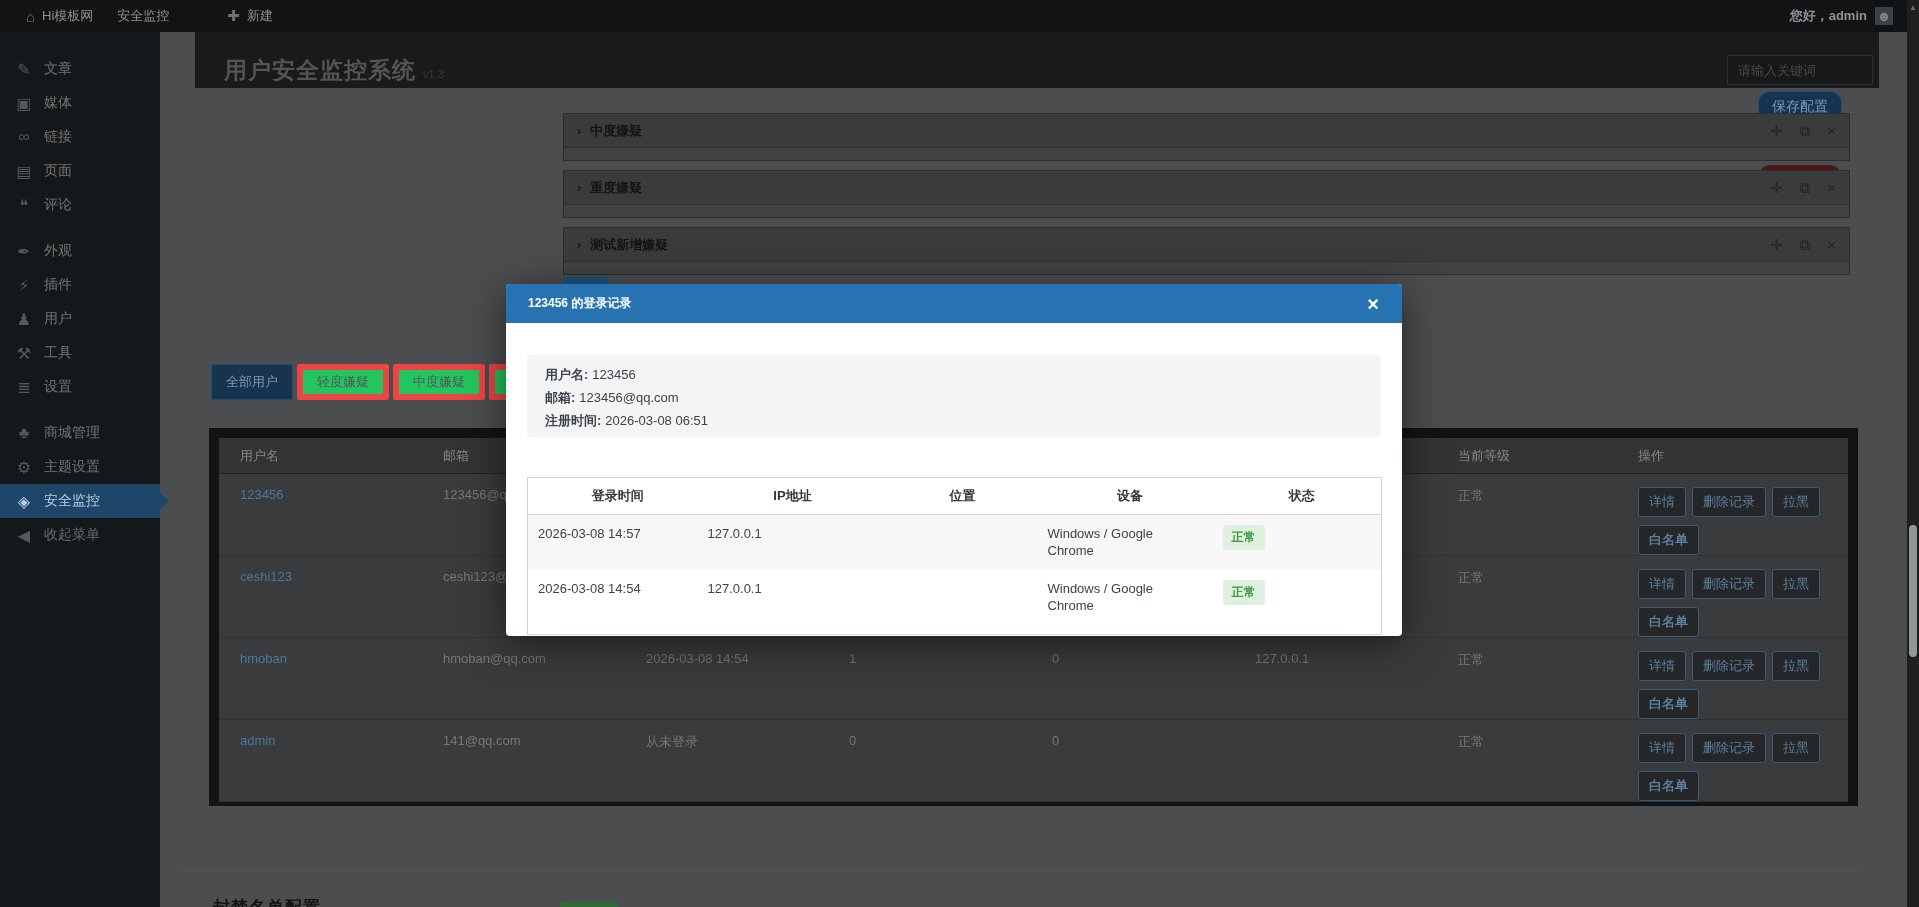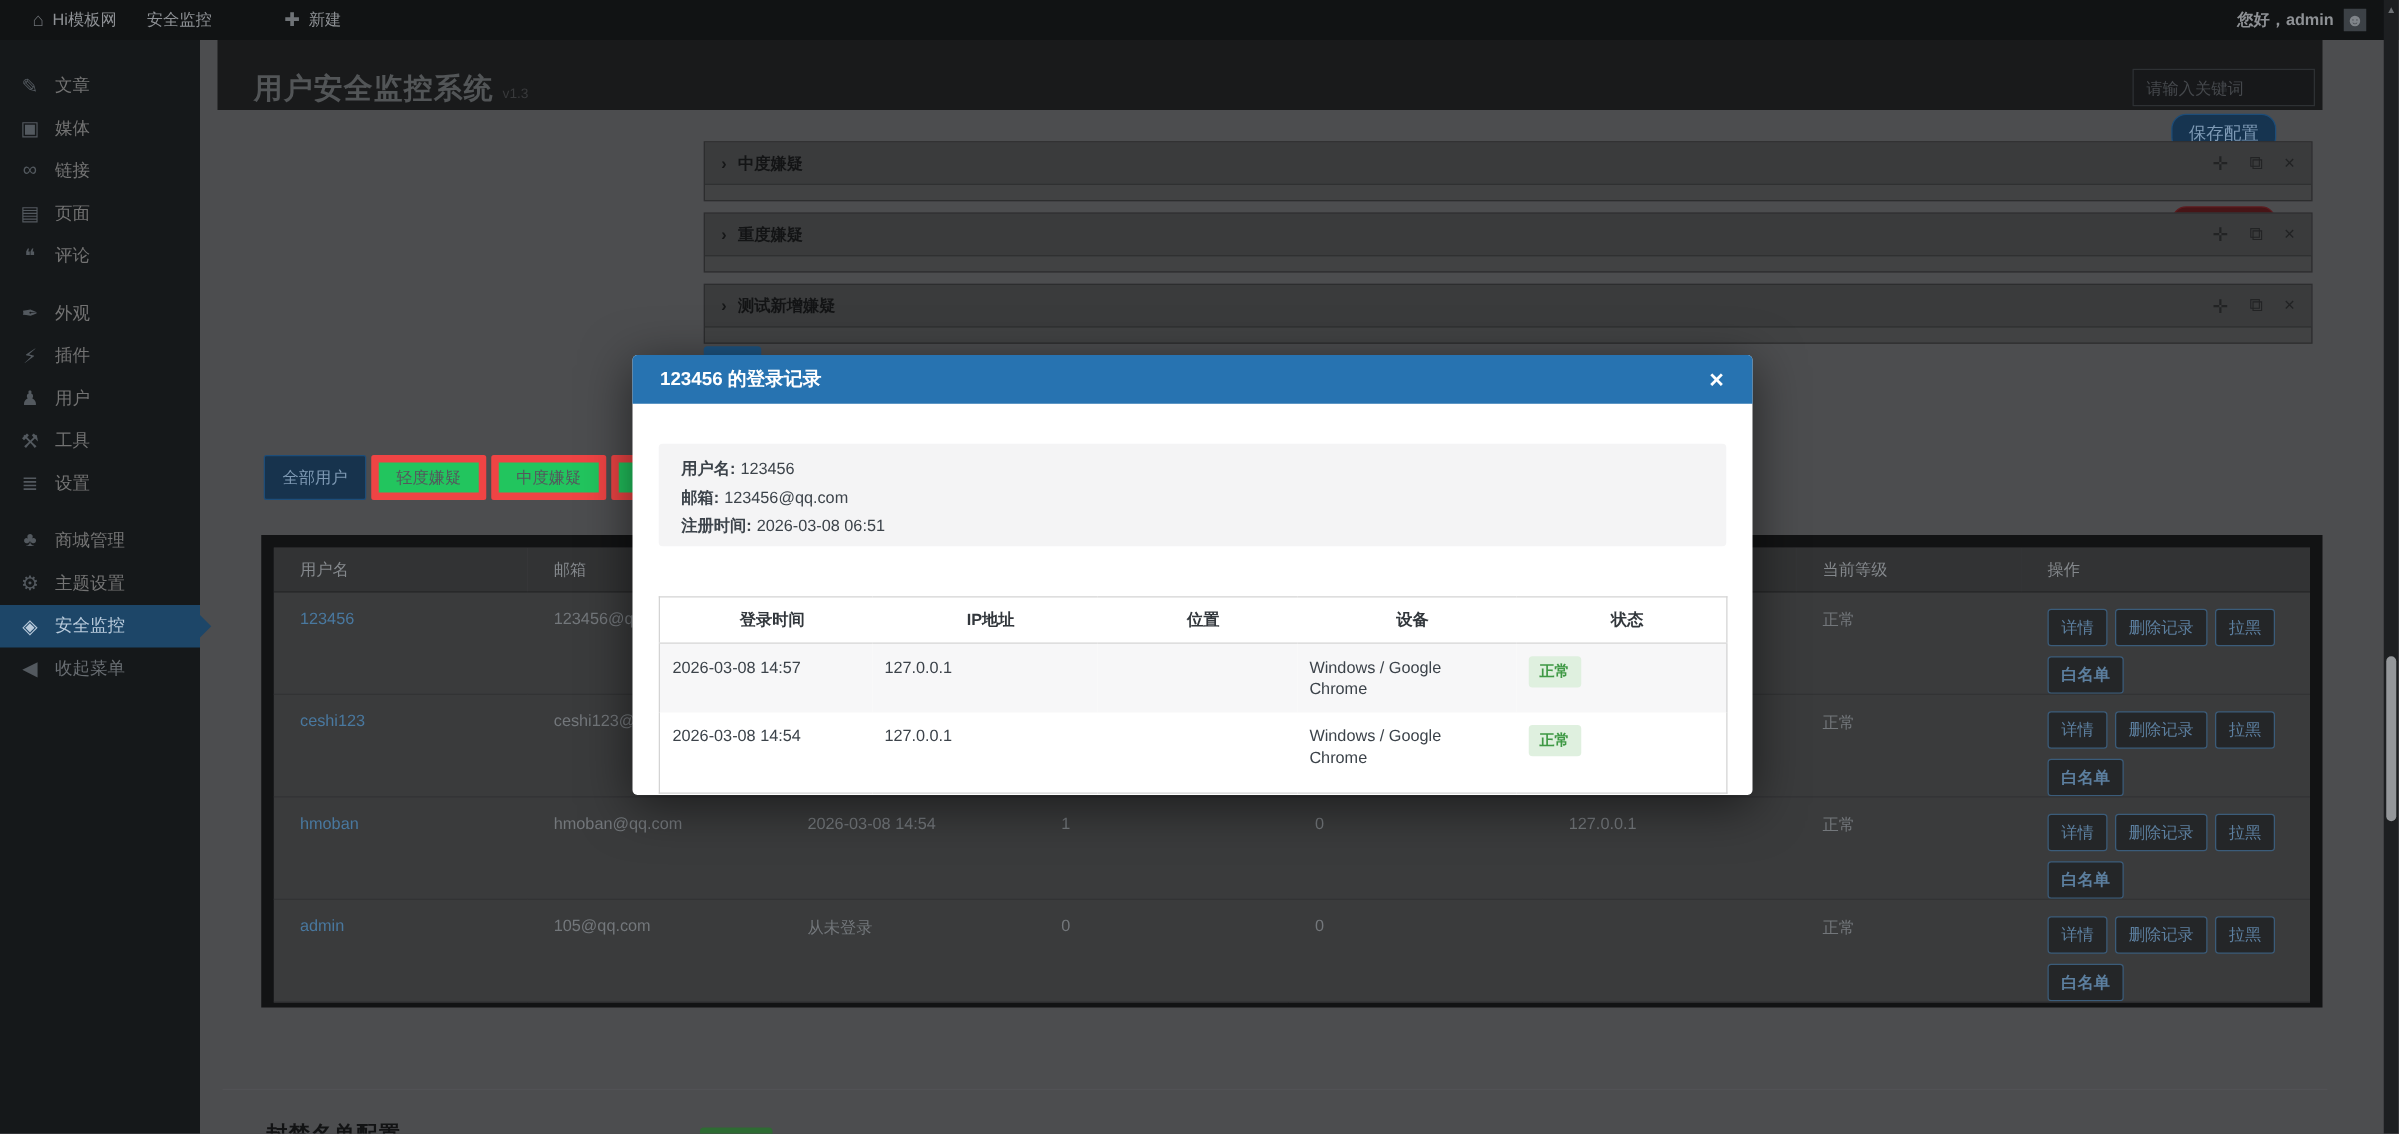--- a/index.html
+++ b/index.html
@@ -26,21 +26,21 @@
   .sbi{width:20px;margin-right:10px;color:#53595f;font-size:16px;text-align:center;flex:0 0 20px;}
   .sb-gap{height:12px;}
   .sb-item.active{background:#1d4668;color:#b9cbdc;}
   .sb-item.active .sbi{color:#b9cbdc;}
   .sb-item.active::after{content:"";position:absolute;left:100%;top:50%;margin-top:-9px;
            border:9px solid transparent;border-left-color:#1d4668;}
   .sb-collapse{color:#686d72;}
   .sb-collapse .sbi{color:#53595f;}
 
   
-  #plugin-header{position:absolute;left:174px;top:32px;width:1684px;height:56px;background:#191a1b;z-index:1;}
+  #plugin-header{position:absolute;left:195px;top:32px;width:1684px;height:56px;background:#191a1b;z-index:1;}
   .ph-title{position:absolute;left:29px;top:23px;font-size:23px;font-weight:bold;color:#525557;letter-spacing:1px;white-space:nowrap;}
   .ph-ver{font-size:11px;font-weight:normal;color:#38393b;margin-left:7px;letter-spacing:0;}
   .ph-controls{position:absolute;right:6px;top:23px;display:flex;gap:6px;align-items:center;flex-direction:column;}
   .ph-search{width:146px;height:30px;background:#17181a;border:1px solid #2e3134;color:#8a8e92;
              font-size:13px;padding:0 10px;box-sizing:border-box;font-family:inherit;}
   .ph-search::placeholder{color:#45484c;}
   .ph-btn{height:31px;padding:0 13px;font-size:14px;border-radius:12px;border:1px solid transparent;
           cursor:pointer;font-family:inherit;}
   .ph-btn.save{background:#163450;border-color:#1d4d79;color:#7e9ab5;}
   .ph-btn.restore-page{background:#1c1e21;border-color:#54585d;color:#75797e;}
@@ -90,21 +90,21 @@
   #scrollbar{position:absolute;right:0;top:0;width:12px;height:907px;background:#1d1f21;z-index:60;}
   #scroll-up{position:absolute;top:3px;left:0;width:12px;text-align:center;color:#6e7276;font-size:8px;cursor:pointer;}
   #scroll-thumb{position:absolute;left:2px;top:525px;width:8px;height:132px;background:#94979a;border-radius:4px;cursor:grab;}
 
   
   #modal-overlay{position:absolute;left:0;top:0;width:1919px;height:907px;background:transparent;z-index:40;}
   #modal{position:absolute;left:506px;top:284px;width:896px;height:352px;background:#ffffff;
          border-radius:4px;box-shadow:0 8px 40px rgba(0,0,0,0.55);z-index:50;}
   .modal-header{height:39px;background:#2773b1;border-radius:4px 4px 0 0;display:flex;align-items:center;
                 justify-content:space-between;padding:0 23px 0 22px;}
-  .modal-title{color:#ffffff;font-size:15px;font-weight:bold;}
+  .modal-title{color:#ffffff;font-size:12px;font-weight:bold;}
   .modal-close{color:#ffffff;font-size:20px;font-weight:bold;cursor:pointer;line-height:1;}
   .modal-info{position:absolute;left:21px;top:71px;width:854px;height:82px;background:#f4f4f5;
               border-radius:3px;box-sizing:border-box;padding:8px 18px;}
   .modal-info div{font-size:13px;color:#3c434a;line-height:23px;}
   .modal-info b{font-weight:bold;margin-right:4px;}
   .modal-table{position:absolute;left:21px;top:193px;width:854px;border-collapse:collapse;
                table-layout:fixed;border:1px solid #d4d4d4;background:#ffffff;}
   .modal-table th{font-size:13px;font-weight:bold;color:#32373c;text-align:center;
                   padding:9px 0 9px 10px;border-bottom:1px solid #d4d4d4;white-space:nowrap;}
   .modal-table td{font-size:13px;color:#3c434a;padding:10px 14px 10px 10px;vertical-align:top;line-height:17px;}
@@ -339,21 +339,21 @@
           <td>0</td>
           <td>127.0.0.1</td>
           <td>正常</td>
           <td class="actions">
             <span class="act-btn">详情</span><span class="act-btn">删除记录</span><span class="act-btn">拉黑</span>
             <div class="act-row2"><span class="act-btn">白名单</span></div>
           </td>
         </tr>
         <tr>
           <td><a class="user-link">admin</a></td>
-          <td>105@qq.com</td>
+          <td>141@qq.com</td>
           <td>从未登录</td>
           <td>0</td>
           <td>0</td>
           <td></td>
           <td>正常</td>
           <td class="actions">
             <span class="act-btn">详情</span><span class="act-btn">删除记录</span><span class="act-btn">拉黑</span>
             <div class="act-row2"><span class="act-btn">白名单</span></div>
           </td>
         </tr>

